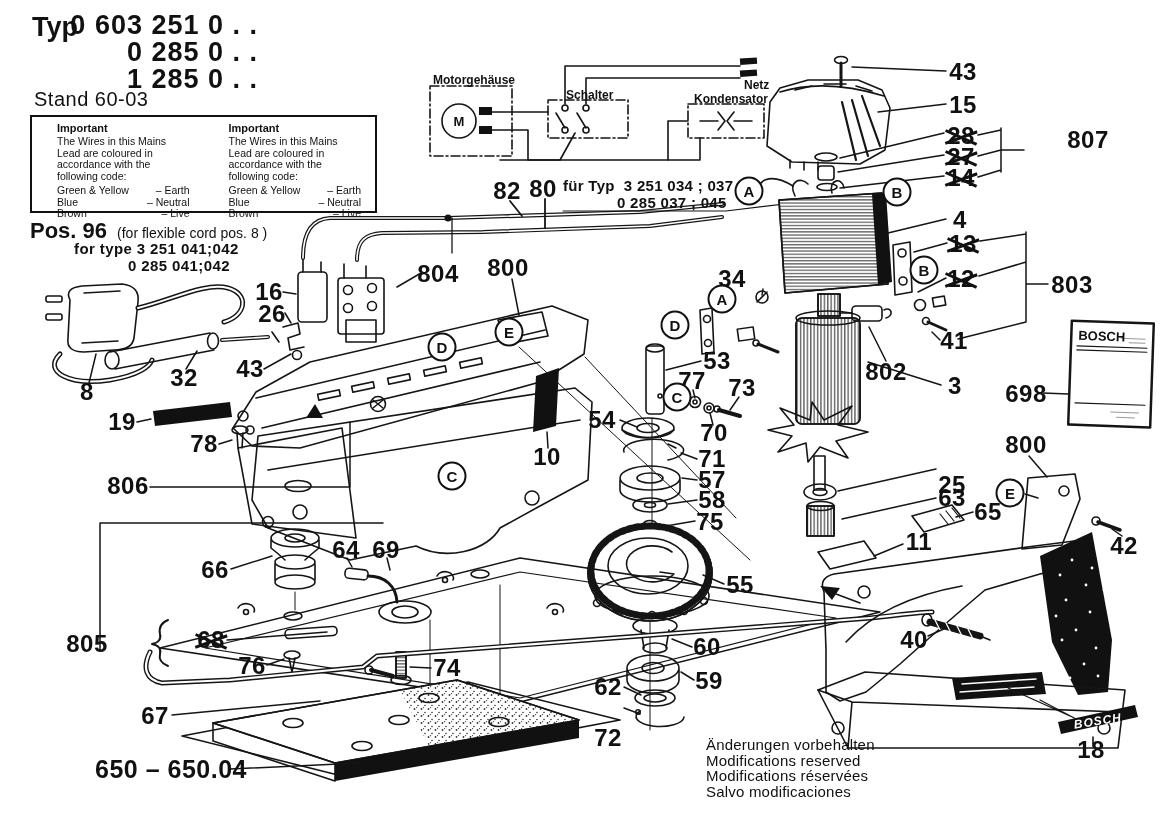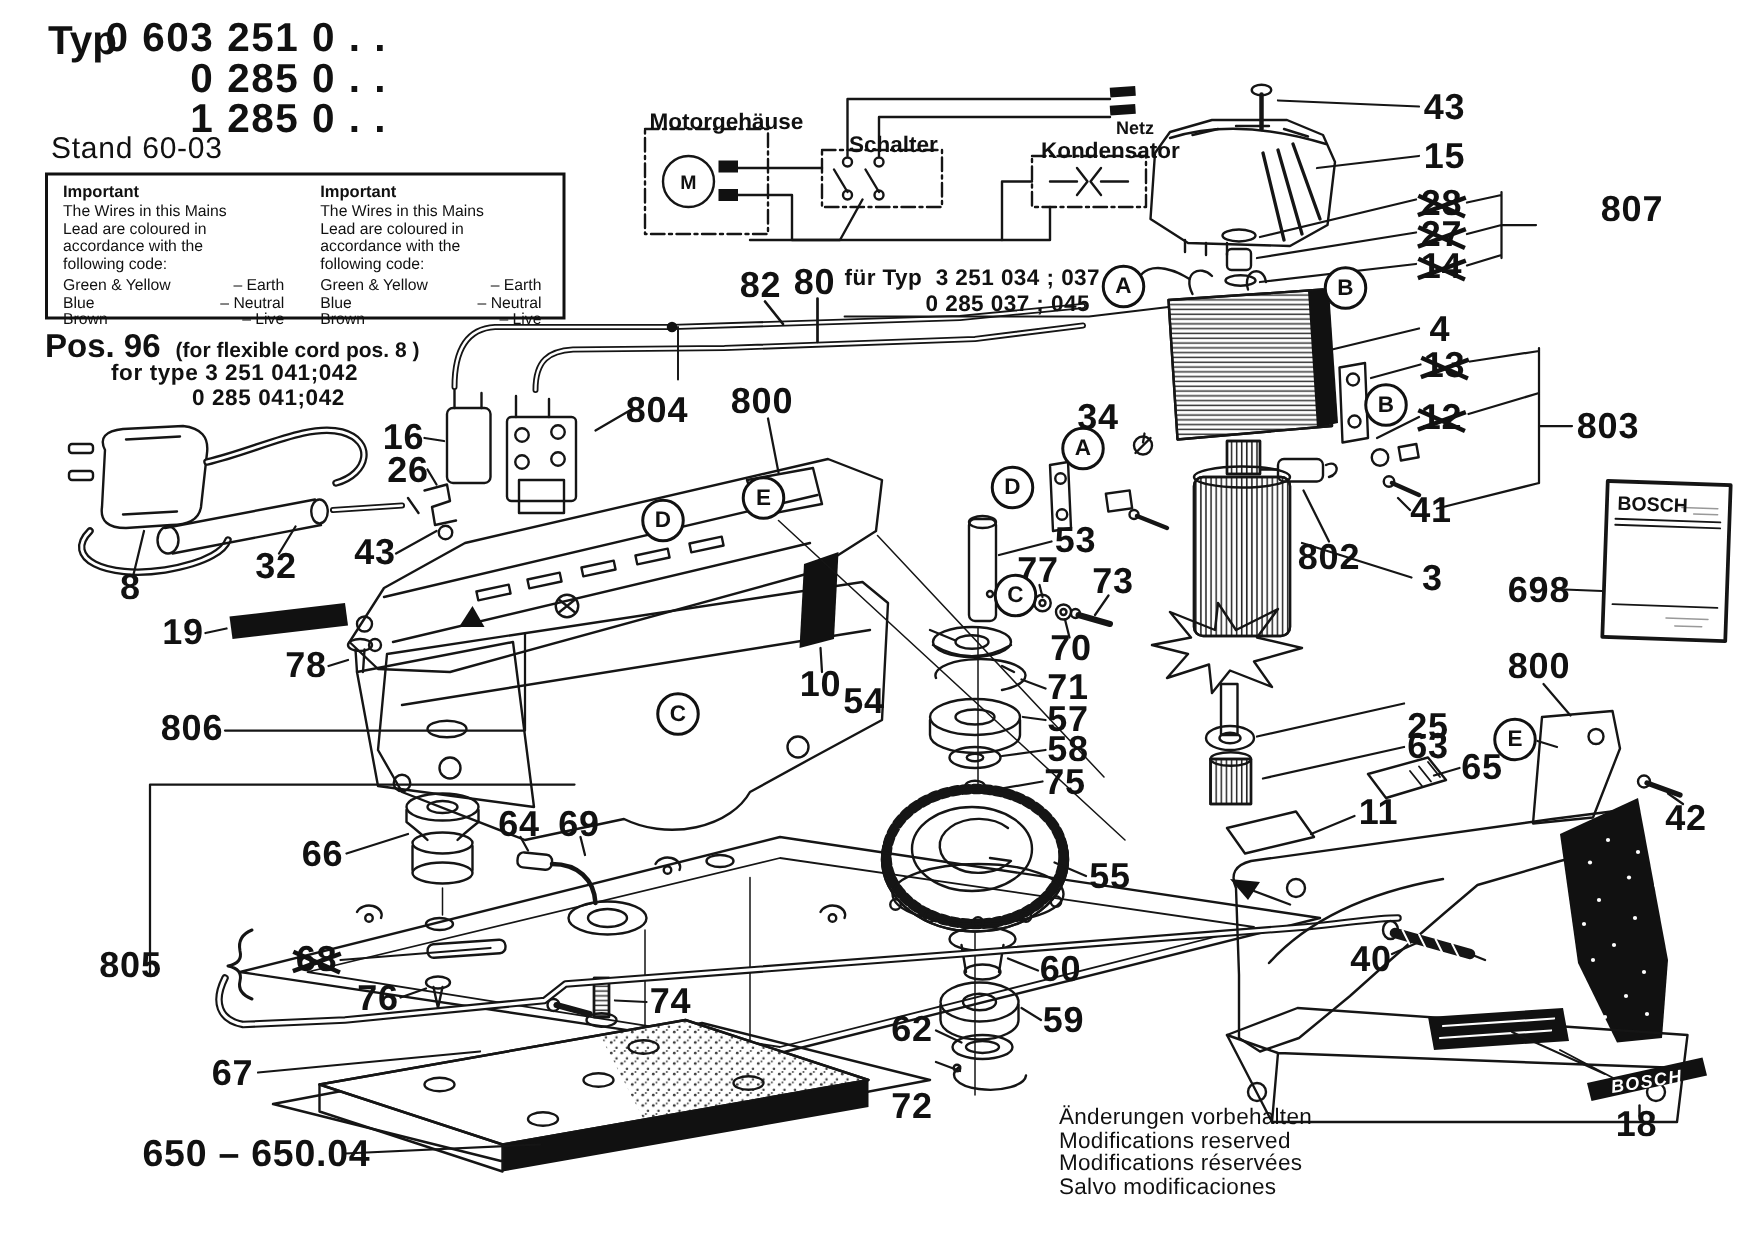--- a/index.html
+++ b/index.html
@@ -7,34 +7,34 @@
          font-family:"Liberation Sans",sans-serif;color:#111;}
   svg.art{position:absolute;left:0;top:0;}
   .abs{position:absolute;}
   
   .typ-block{left:32px;top:12px;width:226px;}
   .typ-line{font-weight:700;font-size:27px;letter-spacing:1px;text-align:right;line-height:27px;white-space:nowrap;}
   .typ-word{position:absolute;left:0;top:0;font-weight:700;font-size:27px;}
   .stand{left:34px;top:88px;font-size:20px;letter-spacing:0.5px;}
   
   .imp-box{left:30px;top:115px;width:347px;height:98px;border:2.5px solid #111;display:flex;box-sizing:border-box;}
-  .imp-col{width:50%;padding:5px 8px 0 10px;box-sizing:border-box;}
+  .imp-col{width:50%;padding:5px 8px 0 25px;box-sizing:border-box;}
   .imp-title{font-weight:700;font-size:11px;margin-bottom:2px;}
   .imp-body{font-size:10.5px;line-height:11.5px;}
   .imp-wires{margin-top:3px;font-size:10.5px;line-height:11.5px;}
   .imp-row{display:flex;justify-content:space-between;padding-right:6px;}
   .imp-row .r{text-align:right;}
   
   .pos96{left:30px;top:218px;white-space:nowrap;}
   .pos96 .big{font-weight:700;font-size:22px;}
-  .pos96 .note{font-size:14px;font-weight:700;margin-left:10px;}
+  .pos96 .note{font-size:14px;font-weight:400;margin-left:10px;}
   .pos96-l2{left:74px;top:240px;font-size:15px;font-weight:700;letter-spacing:0.4px;}
   .pos96-l3{left:128px;top:257px;font-size:15px;font-weight:700;letter-spacing:0.4px;}
   
-  .cktlabel{font-weight:700;font-size:15px;white-space:nowrap;}
+  .cktlabel{font-weight:700;font-size:12px;white-space:nowrap;}
   
   .vnote{font-weight:700;font-size:15px;white-space:nowrap;letter-spacing:0.3px;}
   
   .callout{position:absolute;transform:translate(-50%,-50%);font-weight:700;font-size:24px;
            letter-spacing:0.5px;white-space:nowrap;line-height:24px;}
   .callout.struck::before,.callout.struck::after{content:"";position:absolute;left:-12%;right:-12%;top:50%;
            height:2.6px;background:#111;}
   .callout.struck::before{transform:rotate(-20deg);}
   .callout.struck::after{transform:rotate(24deg);}
   .refcircle{position:absolute;transform:translate(-50%,-50%);width:25px;height:25px;border:2.4px solid #111;
@@ -516,21 +516,21 @@
       <div class="callout" style="left: 250px; top: 369px;">43</div>
       <div class="callout" style="left: 184px; top: 378px;">32</div>
       <div class="callout" style="left: 87px; top: 392px;">8</div>
       <div class="callout" style="left: 122px; top: 422px;">19</div>
       <div class="callout" style="left: 204px; top: 444px;">78</div>
       <div class="callout" style="left: 128px; top: 486px;">806</div>
       <div class="callout" style="left: 547px; top: 457px;">10</div>
       <div class="callout" style="left: 717px; top: 361px;">53</div>
       <div class="callout" style="left: 692px; top: 381px;">77</div>
       <div class="callout" style="left: 742px; top: 388px;">73</div>
-      <div class="callout" style="left: 576px; top: 420px; margin-top: 48px;">54</div>
+      <div class="callout" style="left: 602px; top: 420px;">54</div>
       <div class="callout" style="left: 714px; top: 433px;">70</div>
       <div class="callout" style="left: 712px; top: 459px;">71</div>
       <div class="callout" style="left: 712px; top: 480px;">57</div>
       <div class="callout" style="left: 712px; top: 500px;">58</div>
       <div class="callout" style="left: 710px; top: 522px;">75</div>
       <div class="callout" style="left: 740px; top: 585px;">55</div>
       <div class="callout" style="left: 952px; top: 469px; margin-top: 16px;">25</div>
       <div class="callout" style="left: 952px; top: 498px;">63</div>
       <div class="callout" style="left: 988px; top: 512px;">65</div>
       <div class="callout" style="left: 1026px; top: 445px;">800</div>

